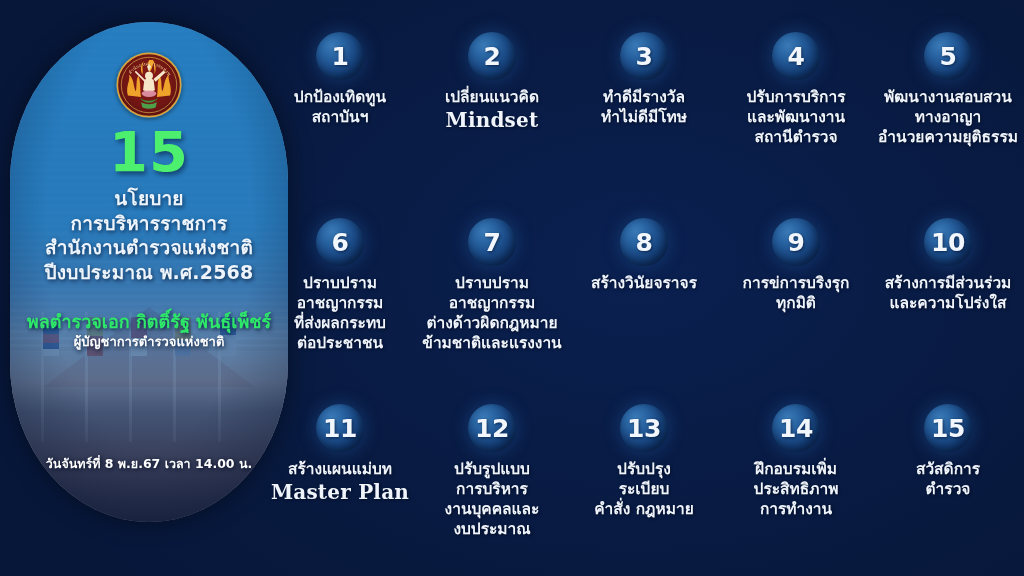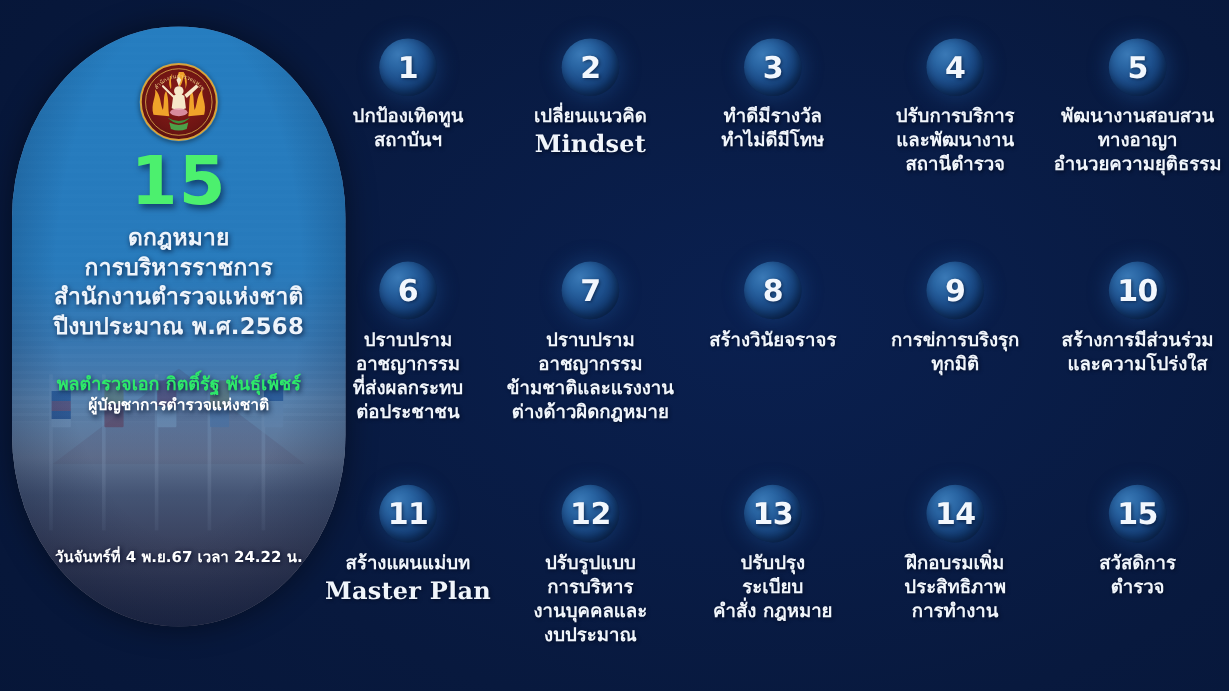--- a/index.html
+++ b/index.html
@@ -122,21 +122,21 @@
   .title-lines { margin-top:6px; }
   .title-lines div {
     font-size:19px; font-weight:bold; line-height:1.30;
     color:#eef4fb;
     text-shadow:1px 2px 4px rgba(0,18,48,.75);
     letter-spacing:.2px;
   }
 
   .name-block { margin-top:26px; }
   .cmdr-name {
-    font-size:15px; font-weight:bold; line-height:1.25;
+    font-size:18px; font-weight:bold; line-height:1.25;
     color:#2ee86a;
     text-shadow:1px 2px 4px rgba(0,18,44,.85);
   }
   .cmdr-rank {
     font-size:13px; font-weight:bold; line-height:1.35;
     color:#ffffff;
     text-shadow:1px 2px 4px rgba(0,18,44,.85);
   }
 
   .datetime {
@@ -251,32 +251,32 @@
           <path id="arcTop" d="M20 38 A34 34 0 0 1 80 38" fill="none"></path>
           <text font-size="7" fill="#f2d48a" font-family="serif">
             <textPath href="#arcTop" startOffset="6%">สำนักงานตำรวจแห่งชาติ</textPath>
           </text>
         </svg>
       </div>
 
       <div class="big-number">15</div>
 
       <div class="title-lines">
-        <div>ดกฎหมาย</div>
+        <div>นโยบาย</div>
         <div>การบริหารราชการ</div>
         <div>สำนักงานตำรวจแห่งชาติ</div>
         <div>ปีงบประมาณ พ.ศ.2568</div>
       </div>
 
       <div class="name-block">
         <div class="cmdr-name">พลตำรวจเอก กิตติ์รัฐ พันธุ์เพ็ชร์</div>
         <div class="cmdr-rank">ผู้บัญชาการตำรวจแห่งชาติ</div>
       </div>
 
-      <div class="datetime">วันจันทร์ที่ 4 พ.ย.67 เวลา 24.22 น.</div>
+      <div class="datetime">วันจันทร์ที่ 8 พ.ย.67 เวลา 14.00 น.</div>
     </div>
   </div>
 
   <div id="policy-grid">
       <div class="policy-item">
         <div class="badge">
           <span class="badge-num">1</span>
         </div>
         <div class="policy-label">
           <div>ปกป้องเทิดทูน</div>
@@ -332,22 +332,22 @@
           <div>ต่อประชาชน</div>
         </div>
       </div>
       <div class="policy-item">
         <div class="badge">
           <span class="badge-num">7</span>
         </div>
         <div class="policy-label">
           <div>ปราบปราม</div>
           <div>อาชญากรรม</div>
+          <div>ต่างด้าวผิดกฎหมาย</div>
           <div>ข้ามชาติและแรงงาน</div>
-          <div>ต่างด้าวผิดกฎหมาย</div>
         </div>
       </div>
       <div class="policy-item">
         <div class="badge">
           <span class="badge-num">8</span>
         </div>
         <div class="policy-label">
           <div>สร้างวินัยจราจร</div>
         </div>
       </div>

